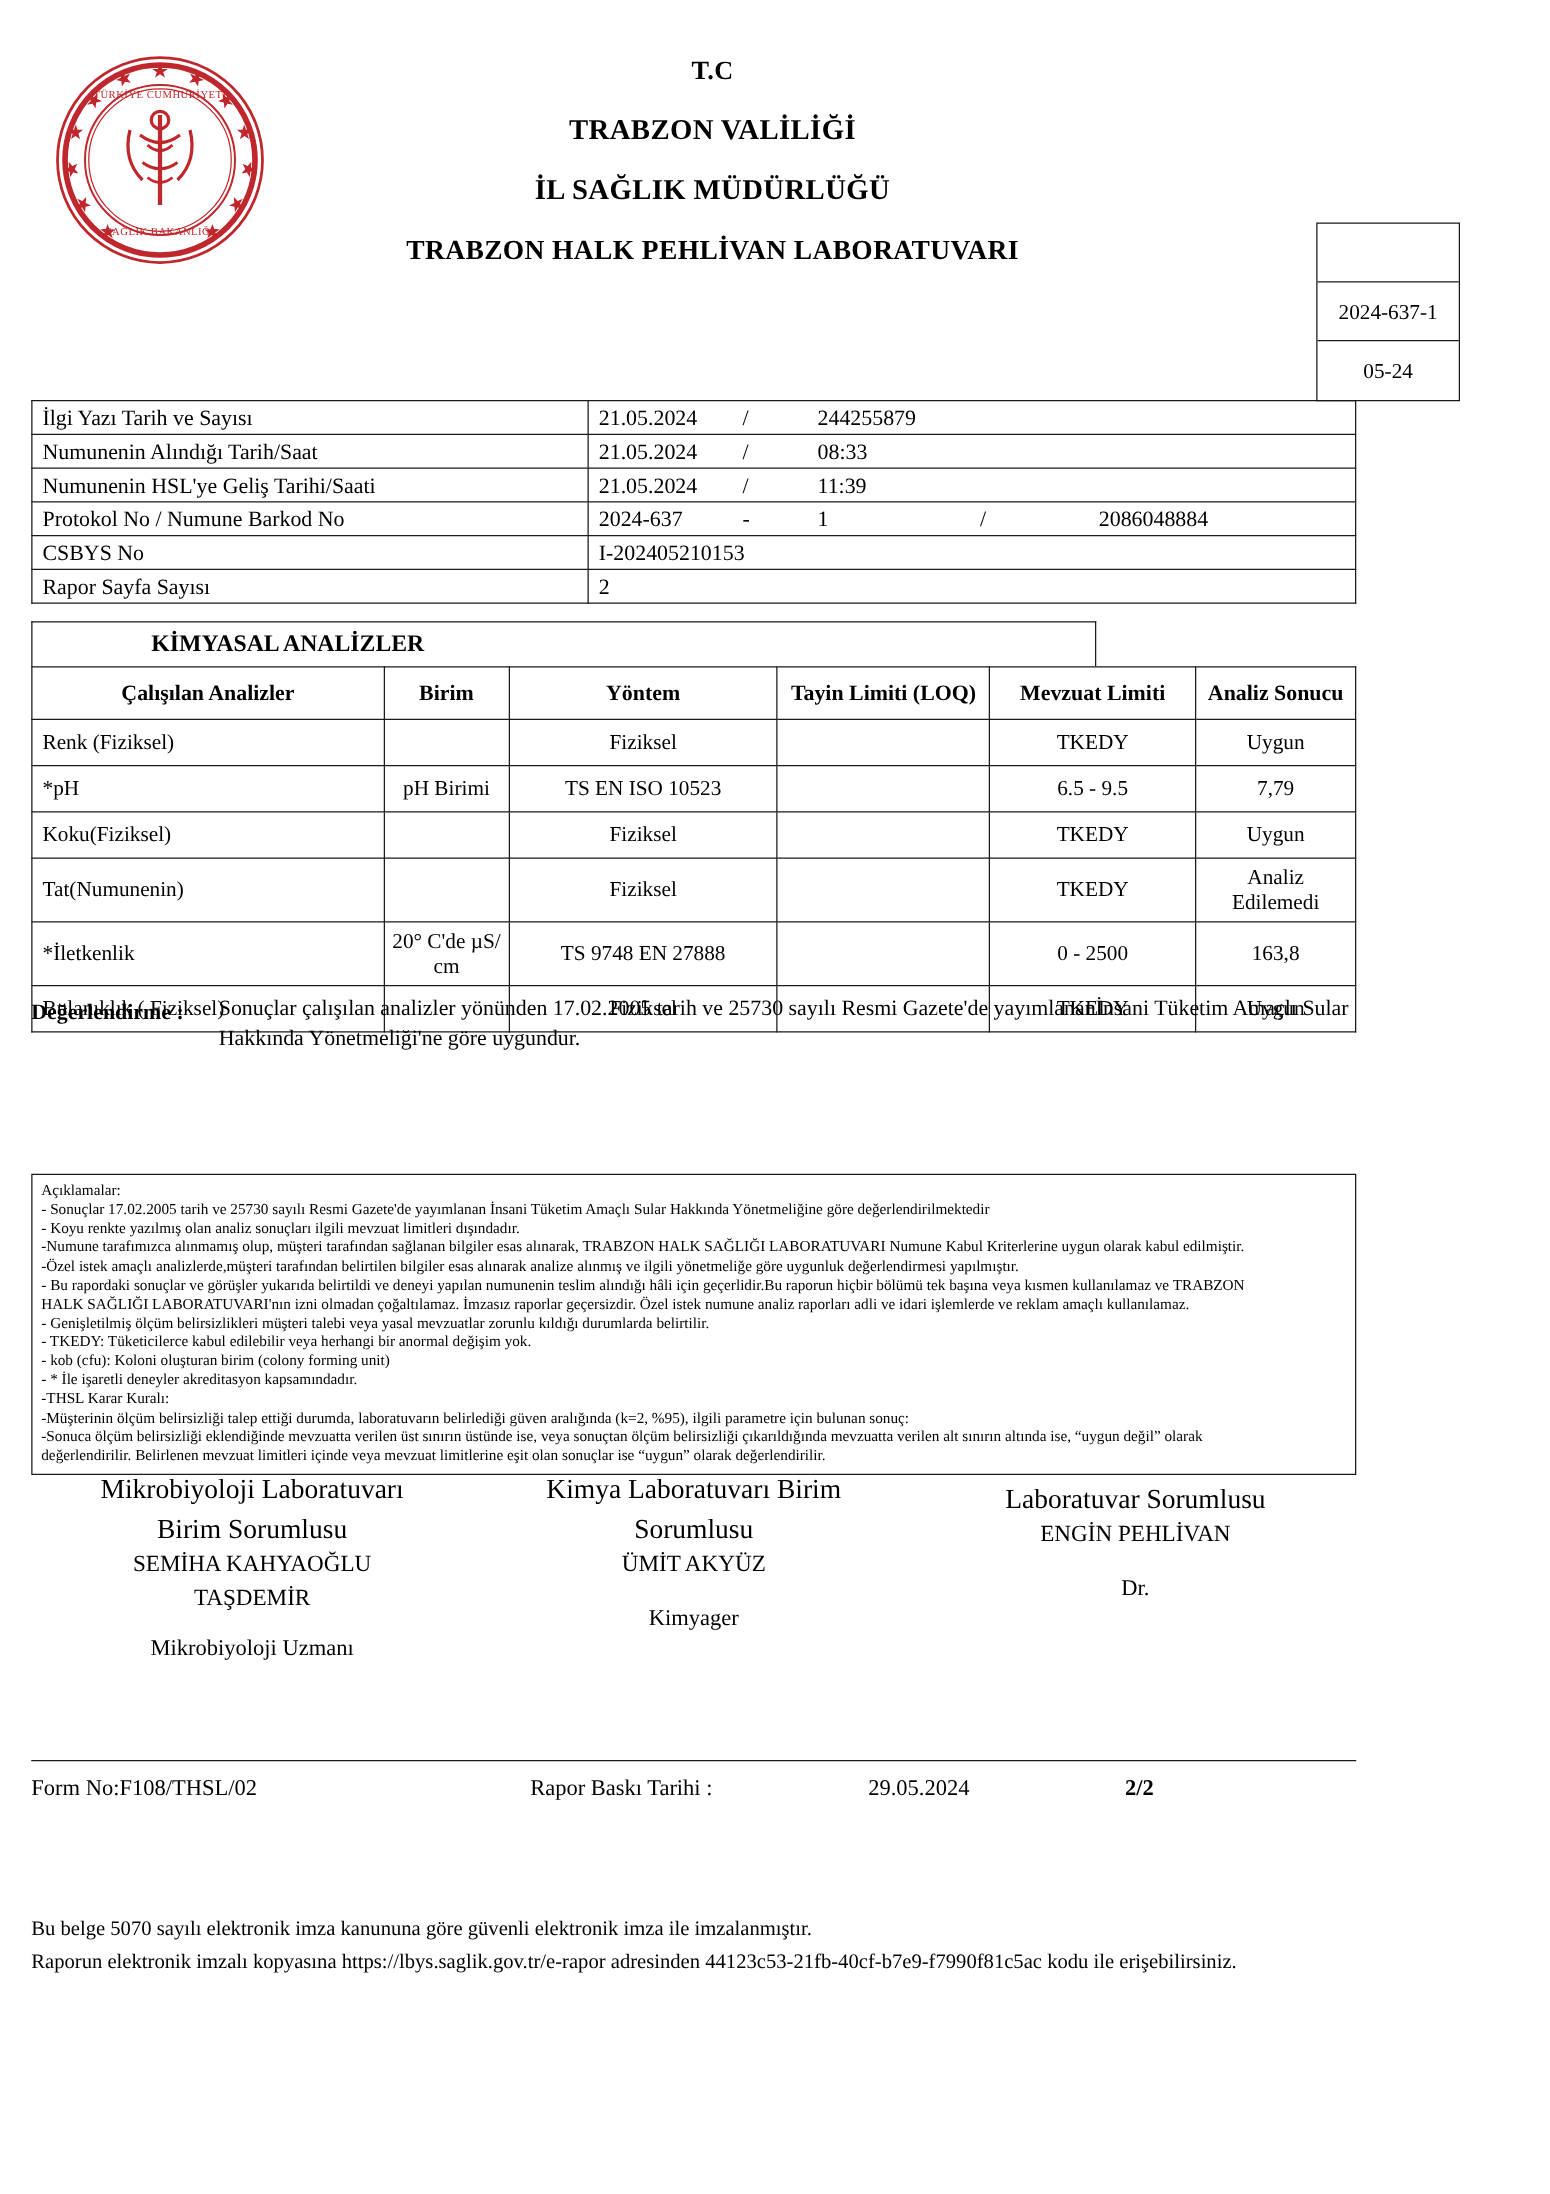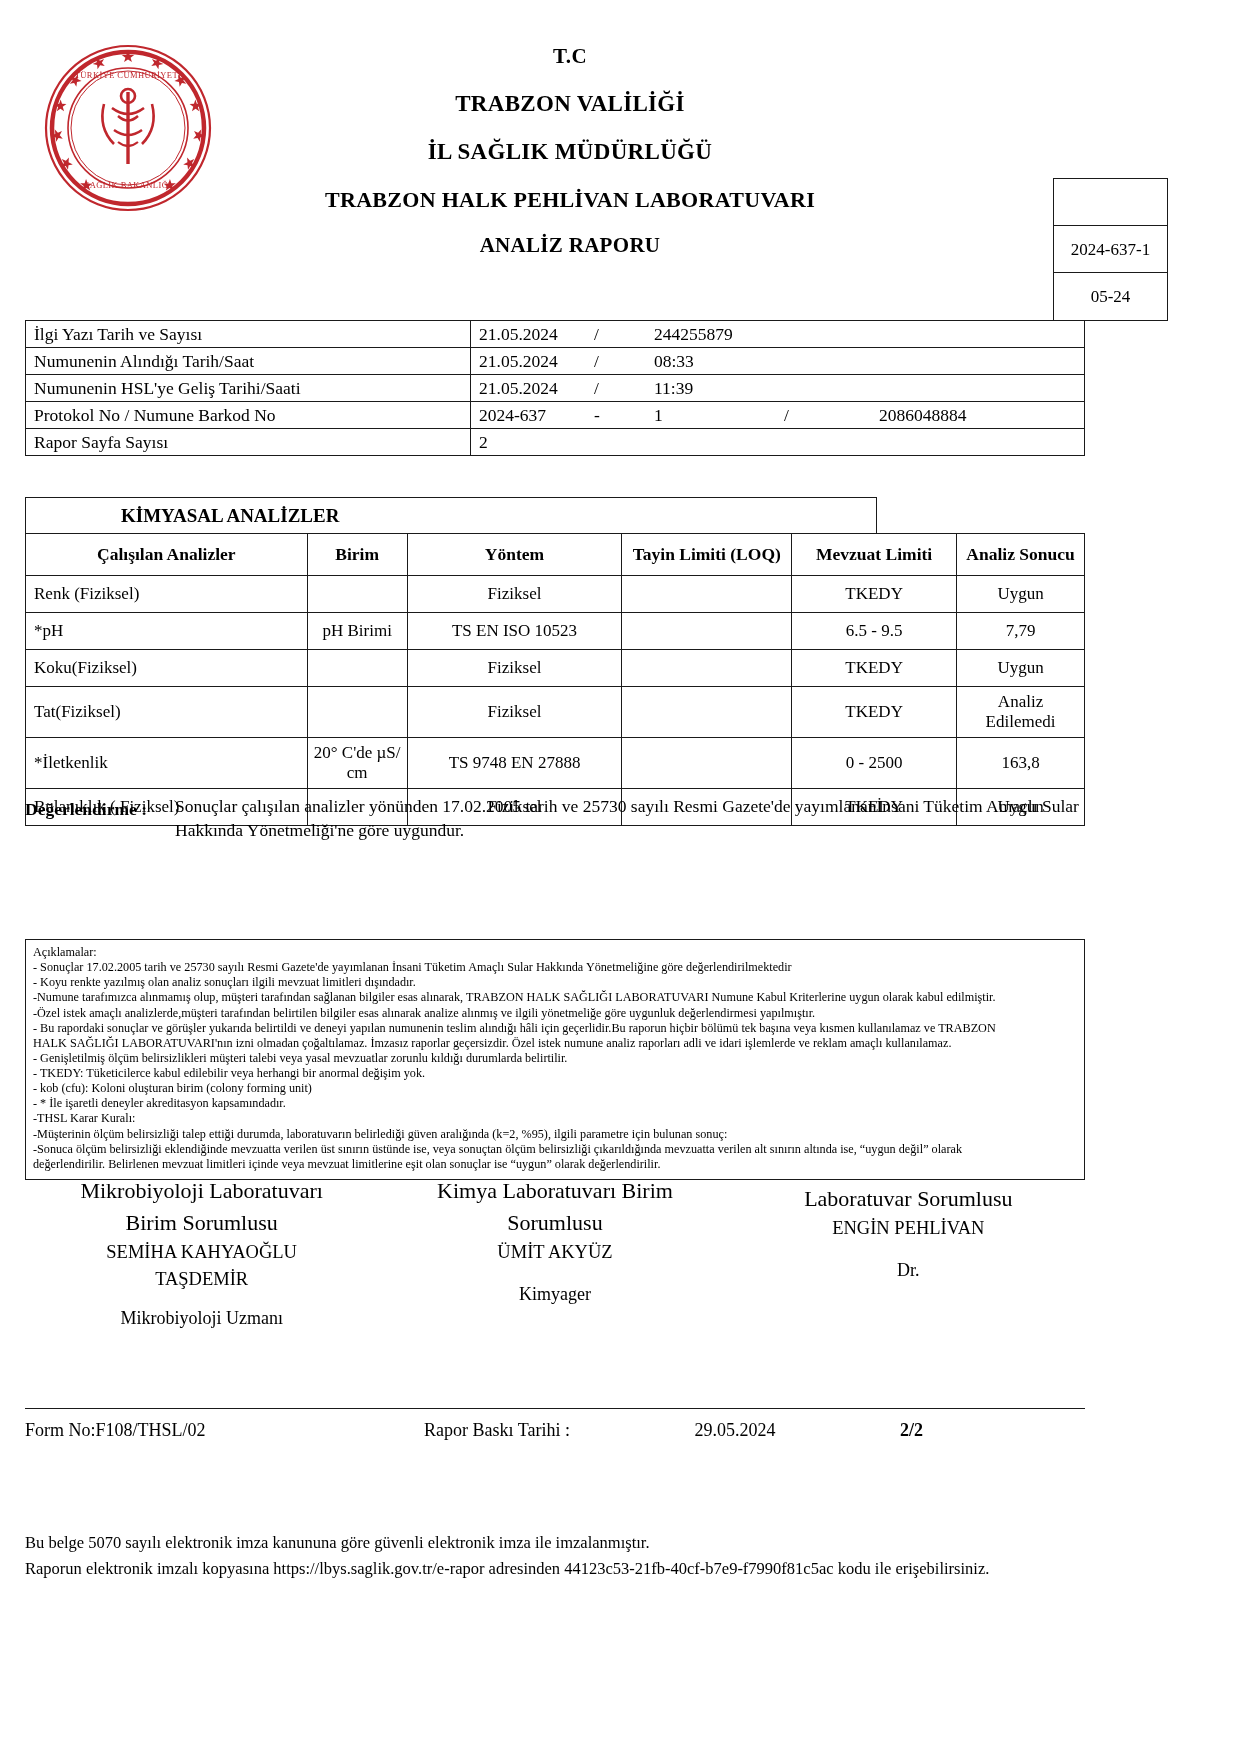--- a/index.html
+++ b/index.html
@@ -149,21 +149,20 @@
         <text x="86" y="36" font-size="8.5" fill="#c0272d" text-anchor="middle" font-family="Liberation Serif, serif" letter-spacing="0.4">TÜRKİYE CUMHURİYETİ</text>
         <text x="86" y="146" font-size="8.5" fill="#c0272d" text-anchor="middle" font-family="Liberation Serif, serif" letter-spacing="0.4">SAĞLIK BAKANLIĞI</text>
       </svg>
     </div>
 
     <div class="titles">
       <div class="t1">T.C</div>
       <div class="t2">TRABZON VALİLİĞİ</div>
       <div class="t3">İL SAĞLIK MÜDÜRLÜĞÜ</div>
       <div class="t4">TRABZON HALK PEHLİVAN LABORATUVARI</div>
-      <div class="t5">ANALİZ RAPORU</div>
     </div>
 
     <div class="refbox">
       <div class="cell empty"></div>
       <div class="cell">2024-637-1</div>
       <div class="cell">05-24</div>
     </div>
   </div>
 
   <table class="info">
@@ -204,20 +203,24 @@
           <div class="v-row">
             <span class="v-a">2024-637</span>
             <span class="v-sep">-</span>
             <span class="v-b">1</span>
             <span class="v-sep2">/</span>
             <span>2086048884</span>
           </div>
         </td>
       </tr>
       <tr>
+        <td class="lbl">CSBYS No</td>
+        <td class="val">I-202405210153</td>
+      </tr>
+      <tr>
         <td class="lbl">Rapor Sayfa Sayısı</td>
         <td class="val">2</td>
       </tr>
     </tbody>
   </table>
 
   <div class="an-wrap">
     <div class="an-title-box">
       <div class="an-title">KİMYASAL ANALİZLER</div>
     </div>
@@ -251,21 +254,21 @@
         </tr>
         <tr>
           <td class="left">Koku(Fiziksel)</td>
           <td></td>
           <td>Fiziksel</td>
           <td></td>
           <td>TKEDY</td>
           <td>Uygun</td>
         </tr>
         <tr>
-          <td class="left">Tat(Fiziksel)</td>
+          <td class="left">Tat(Numunenin)</td>
           <td></td>
           <td>Fiziksel</td>
           <td></td>
           <td>TKEDY</td>
           <td>Analiz Edilemedi</td>
         </tr>
         <tr>
           <td class="left">*İletkenlik</td>
           <td>20° C'de µS/ cm</td>
           <td>TS 9748 EN 27888</td>

